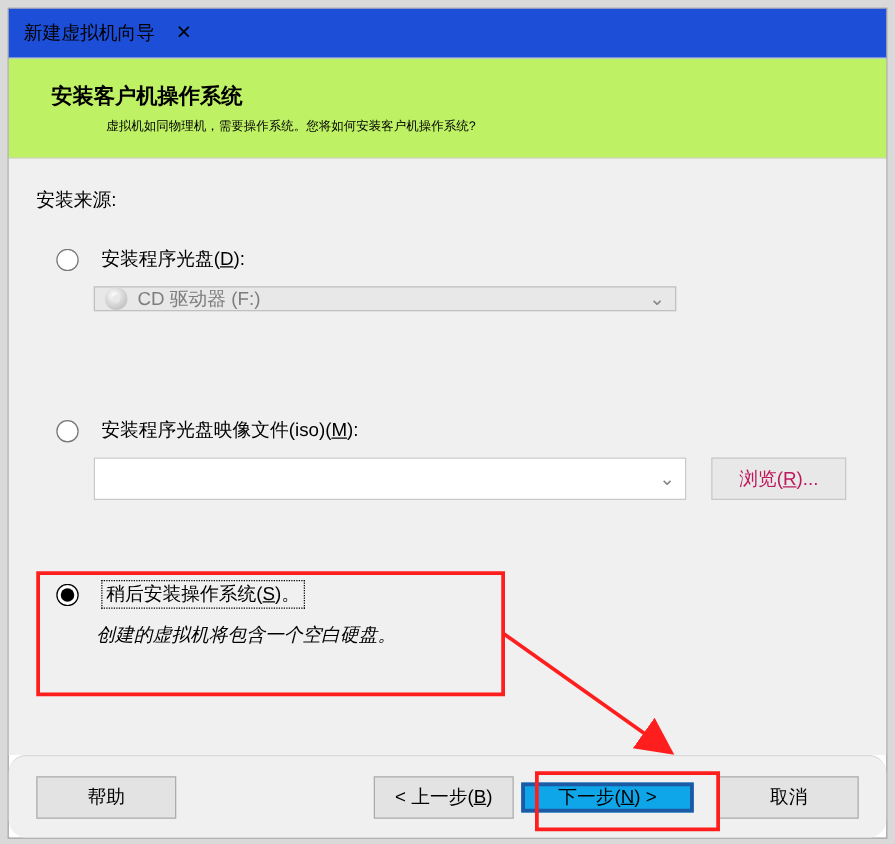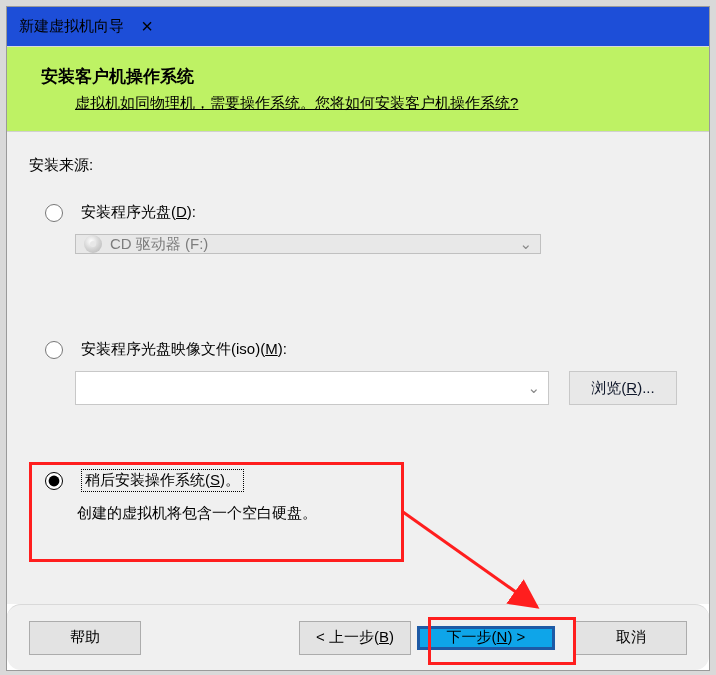--- a/index.html
+++ b/index.html
@@ -11,21 +11,21 @@
   }
   .titlebar {
     height: 40px; display: flex; align-items: center; 
     padding: 0 2px 0 12px; border-bottom: 1px solid #d9d9d9; background: #1d4ed8;
   }
   .titlebar-close { width: 46px; height: 100%; display: flex; align-items: center; justify-content: center; font-size: 20px; font-weight: 300; cursor: pointer; font-family: Arial; }
   .header {
     background: #bef264; padding: 18px 28px 18px 34px; border-bottom: 1px solid #d0d0d0;
   }
   .header-title { font-weight: bold; font-size: 17px; margin-bottom: 6px; }
-  .header-sub { font-size: 15px; margin-left: 34px; text-decoration: underline; }
+  .header-sub { font-size: 10px; margin-left: 44px; }
   .body {
     flex: 1; background: #f0f0f0; padding: 24px 22px 16px 22px;
     position: relative;
   }
   .section-label { margin-bottom: 28px; }
   .radio-group { margin-left: 16px; }
   .radio-row { display: flex; align-items: center; margin-bottom: 12px; gap: 18px; }
   input[type=radio] { width: 18px; height: 18px; accent-color: #000; }
   .underline { text-decoration: underline; }
   .dropdown {
@@ -42,29 +42,29 @@
   .dropdown .chev { margin-left: auto; color: #888; }
   .disabled-text { color: #7d7d7d; }
   .iso-row { display: flex; align-items: center; gap: 20px; margin-left: 30px; }
   .iso-input {
     width: 474px; height: 34px; background: #fff; border: 1px solid #c8c8c8;
     display:flex; align-items:center; position:relative;
   }
   .iso-input .chev { position:absolute; right:8px; color:#888; }
   .browse-btn {
     width: 108px; height: 34px; background: #e8e8e8; border: 1px solid #c8c8c8;
-    display:flex; align-items:center; justify-content:center; color:#0f172a;
+    display:flex; align-items:center; justify-content:center; color:#be185d;
   }
   .highlight-box {
     position: absolute; left: 22px; top: 330px; width: 375px; height: 100px;
     border: 3px solid #ff1e1e; pointer-events:none;
   }
   .select-later { margin-top: 64px; }
   .dotted-focus { border: 1px dotted #000; padding: 1px 3px; }
-  .hint { margin-left: 32px; margin-top: 12px; font-size:15px; }
+  .hint { margin-left: 32px; margin-top: 12px; font-size:15px;font-style:italic; }
   .arrow-svg { position:absolute; left:390px; top:360px; width:190px; height:130px; pointer-events:none; }
   .footer {
     height: 66px; background: #f0f0f0; border-top: 1px solid #d9d9d9;
     display: flex; align-items: center; padding: 0 22px; gap: 6px; border-radius: 14px;
   }
   .footer .spacer { flex:1; }
   .btn {
     height: 34px; min-width: 112px; background: #e3e3e3;
     border: 1px solid #acacac; display:flex; align-items:center; justify-content:center;
     font-size:15px; cursor:pointer;

